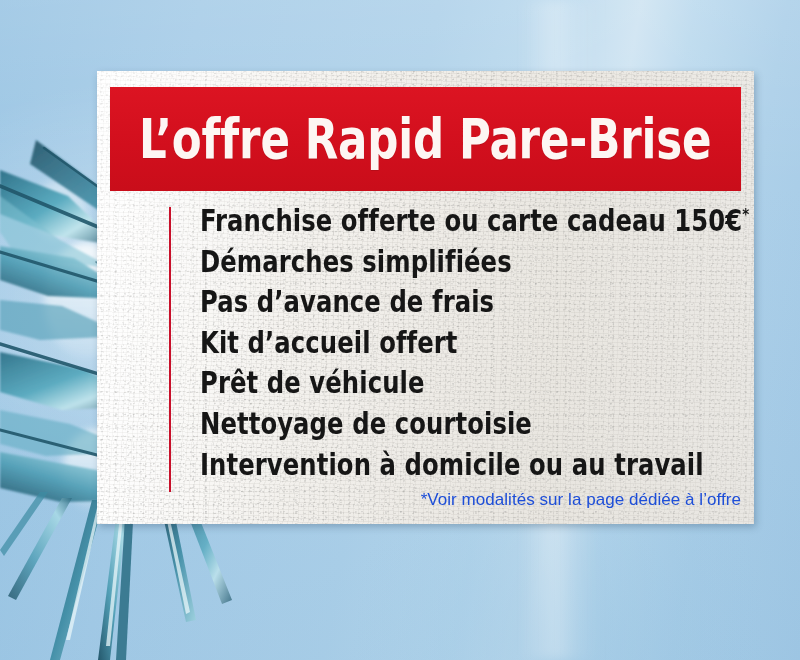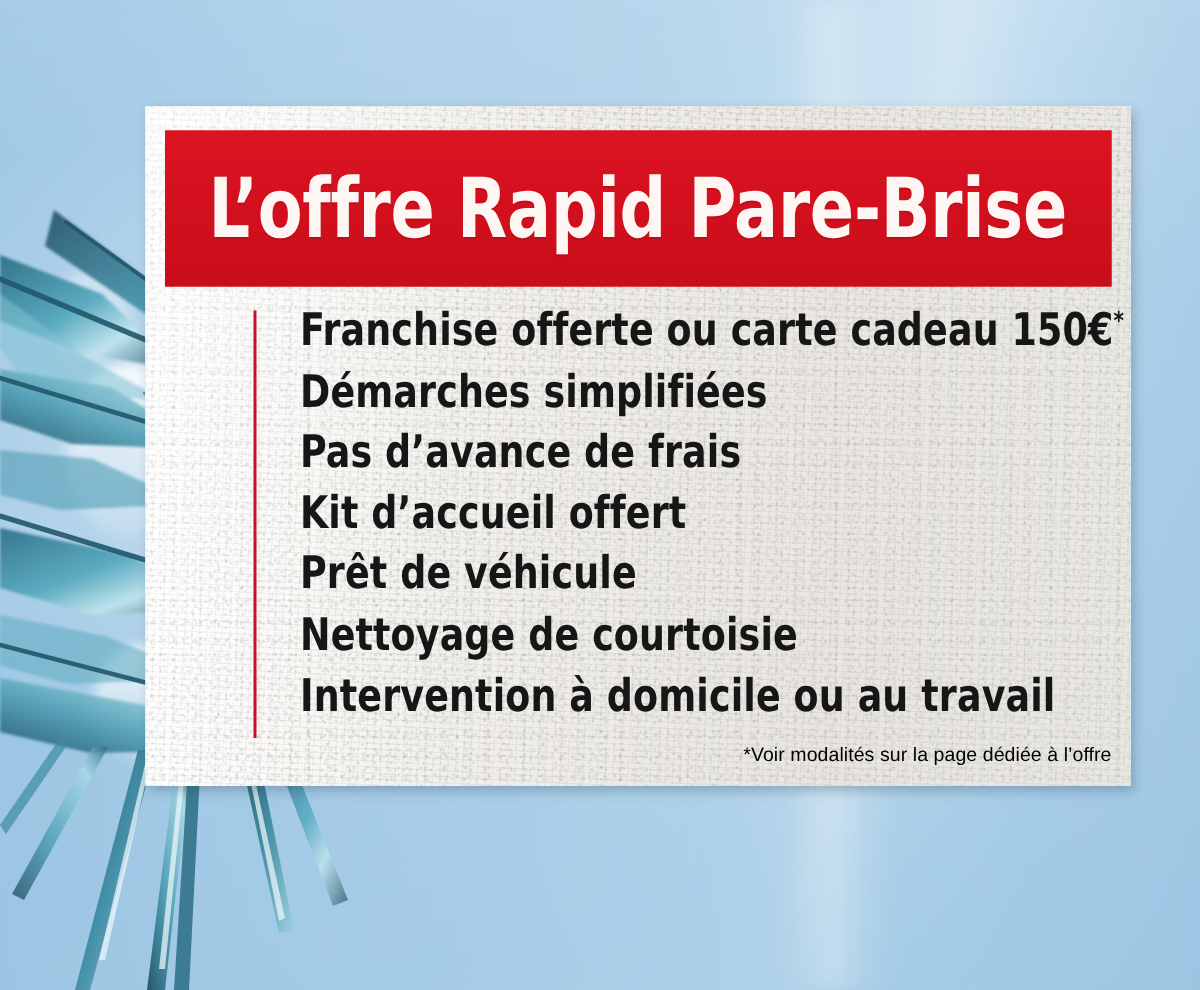--- a/index.html
+++ b/index.html
@@ -138,24 +138,24 @@
   .list-item sup {
     font-size:0.55em;
     vertical-align:super;
     line-height:0;
   }
 
   
   .footnote {
     position:absolute;
     right:13px; bottom:14px;
-    color:#000000;
+    color:#1d4ed8;
     font-family:"Liberation Sans", sans-serif;
     font-weight:400;
-    font-size:13px;
+    font-size:17px;
     letter-spacing:0.05px;
     white-space:nowrap;
   }
 </style>
 </head>
 <body>
 
 <div id="stage">
 
   <div class="bg-base"></div>

